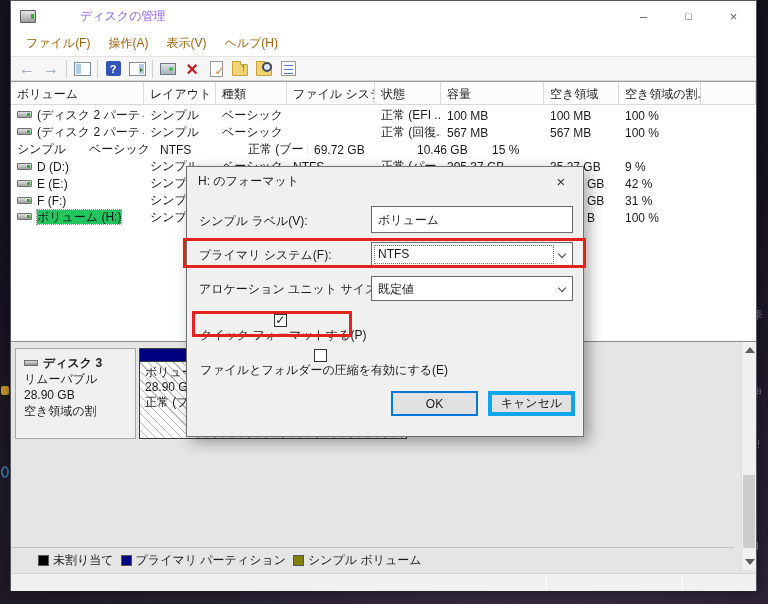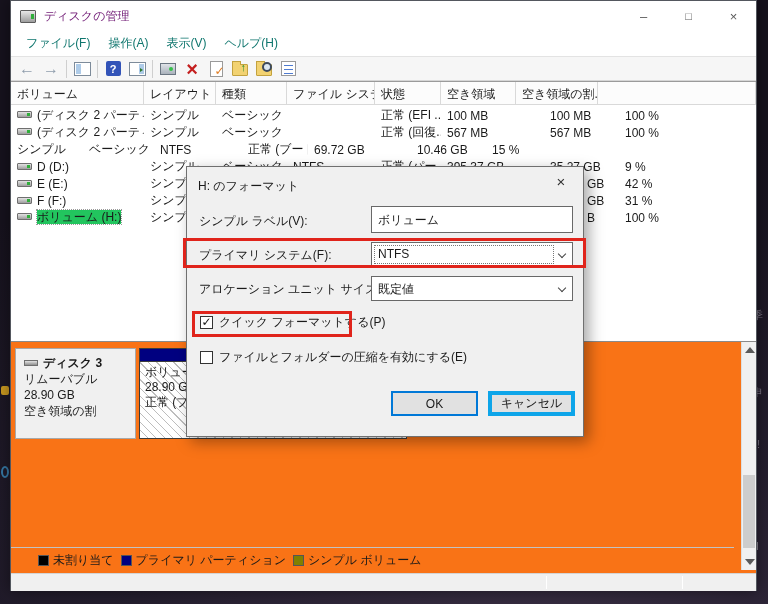--- a/index.html
+++ b/index.html
@@ -19,29 +19,29 @@
 
   
   .window { position:absolute; left:10px; top:0; width:747px; height:591px;
     background:#fff; border:1px solid #53575e; box-shadow:0 0 14px rgba(0,0,0,.45); }
 
   .titlebar { position:absolute; left:0; top:0; width:100%; height:30px; background:#fff;
     display:flex; align-items:center; }
   .app-icon { width:16px; height:13px; margin:0 8px 0 9px; position:relative;
     background:linear-gradient(#e8e8e8,#9d9d9d); border:1px solid #5c5c5c; border-radius:1px; }
   .app-icon::after { content:""; position:absolute; right:1px; top:3px; width:3px; height:5px; background:#2fae3a; }
-  .title-text { color:#701a75; }
+  .title-text { color:#8b5cf6;margin-left:36px; }
   .win-controls { margin-left:auto; display:flex; height:30px; }
   .win-btn { width:45px; height:30px; display:flex; align-items:center; justify-content:center;
     color:#5a5a5a; font-size:13px; }
   .win-btn.max { font-size:11px; }
 
   .menubar { position:absolute; left:0; top:30px; width:100%; height:25px; background:#fff;
     display:flex; align-items:center; padding-left:6px; }
-  .menu-item { padding:4px 9px; color:#0f766e; }
+  .menu-item { padding:4px 9px; color:#a16207; }
 
   .toolbar { position:absolute; left:0; top:55px; width:100%; height:25px;
     background:#f6f6f6; border-top:1px solid #e3e3e3; border-bottom:1px solid #d6d6d6;
     display:flex; align-items:center; padding-left:4px; }
   .tb-btn { width:24px; height:22px; display:flex; align-items:center; justify-content:center; }
   .tb-sep { width:1px; height:18px; background:#cfcfcf; margin:0 3px; }
   .ico { width:18px; height:18px; position:relative; display:flex; align-items:center; justify-content:center; }
   .ico-back::before { content:"←"; color:#8f9dac; font-size:16px; font-weight:bold; }
   .ico-forward::before { content:"→"; color:#8f9dac; font-size:16px; font-weight:bold; }
   .ico-show-console-tree,.ico-show-action-pane { border:1px solid #7d8b9a; background:#fff; width:17px; height:14px; }
@@ -76,21 +76,21 @@
   .cell { padding-left:6px; white-space:nowrap; overflow:hidden; }
   .c0{ width:133px; } .c1{ width:72px; } .c2{ width:71px; } .c3{ width:88px; }
   .c4{ width:66px; } .c5{ width:103px; } .c6{ width:75px; } .c7{ width:82px; } .c8{ flex:1; }
   .cell.frag { padding-left:43px; }
   .vol-ico { display:inline-block; width:15px; height:7px; margin-right:5px; position:relative;
     background:linear-gradient(#e2e2e2,#9f9f9f); border:1px solid #6f6f6f; border-radius:1px; vertical-align:1px; }
   .vol-ico::after { content:""; position:absolute; right:1px; top:1px; width:3px; height:3px; background:#2fae3a; }
   .row.sel .vol-name { background:#22c55e; outline:1px dotted #9a9a9a; }
 
   
-  .lower-pane { position:absolute; left:0; top:340px; width:100%; height:232px; background:#f97316;
+  .lower-pane { position:absolute; left:0; top:340px; width:100%; height:232px; background:#e5e5e5;
     border-top:1px solid #8a8a8a; }
   .disk-card { position:absolute; left:4px; top:6px; width:121px; height:91px;
     background:#f0f0f0; border:1px solid #a8a8a8; padding:6px 0 0 8px; line-height:16px; }
   .disk-card .dname { font-weight:bold; }
   .disk-ico { display:inline-block; width:14px; height:6px; margin-right:5px;
     background:linear-gradient(#e2e2e2,#8f8f8f); border:1px solid #6f6f6f; vertical-align:1px; }
   .partition { position:absolute; left:128px; top:6px; width:268px; height:91px; border:1px solid #3c3c3c; background:#fff; }
   .part-bar { height:13px; border-bottom:1px solid #3c3c3c; }
   .part-body { position:absolute; left:0; top:13px; right:0; bottom:0;
     background:repeating-linear-gradient(45deg, #ffffff 0 5px, #bdbdbd 5px 6px); padding:3px 0 0 5px; line-height:15px; }
@@ -107,33 +107,33 @@
   .legend-item { display:flex; align-items:center; margin-right:7px; }
   .legend-swatch { width:11px; height:11px; margin-right:4px; border:1px solid #555; }
 
   .statusbar { position:absolute; left:0; top:572px; width:100%; height:18px; background:#f0f0f0;
     border-top:1px solid #d4d4d4; }
   .sb-div { position:absolute; top:2px; bottom:2px; width:1px; background:#cfcfcf; border-right:1px solid #fff; }
 
   
   .dialog { position:absolute; left:186px; top:166px; width:398px; height:271px;
     background:#f0f0f0; border:1px solid #707070; box-shadow:5px 5px 14px rgba(0,0,0,.35); }
-  .dlg-title { position:absolute; left:0; top:11px; width:100%; height:28px; display:flex; }
+  .dlg-title { position:absolute; left:0; top:0; width:100%; height:28px; display:flex; align-items:center; }
   .dlg-title-text { padding-left:11px; }
   .dlg-close { position:absolute; right:0; top:0; width:44px; height:28px;
     display:flex; align-items:center; justify-content:center; color:#333; font-size:15px; }
   .dlg-label { position:absolute; left:12px; white-space:nowrap; }
   .dlg-input { position:absolute; left:184px; width:202px; height:27px; background:#fff;
     border:1px solid #686868; padding:5px 6px; white-space:nowrap; }
   .dlg-combo { position:absolute; left:184px; width:202px; height:25px; background:#fff;
     border:1px solid #686868; padding:4px 6px; white-space:nowrap; }
   .dlg-combo.focused::after { content:""; position:absolute; left:2px; top:2px; right:18px; bottom:2px; border:1px dotted #777; }
   .combo-chevron { position:absolute; right:7px; top:8px; width:6px; height:6px;
     border-right:1.4px solid #444; border-bottom:1.4px solid #444; transform:rotate(45deg); }
-  .dlg-check { position:absolute; left:13px; display:flex; align-items:center; }
+  .dlg-check { position:absolute; left:13px; display:flex; align-items:center;flex-direction:column; }
   .checkbox { width:13px; height:13px; background:#fff; border:1px solid #333; margin-right:6px;
     display:flex; align-items:center; justify-content:center; font-size:12px; line-height:11px; }
   .checkbox.checked::before { content:"✓"; color:#111; }
   .dlg-btn { position:absolute; top:224px; width:87px; height:25px; background:#e1e1e1;
     border:4px solid #0ea5e9; display:flex; align-items:center; justify-content:center; }
   .dlg-btn.ok { left:204px; border:2px solid #0078d7; }
   .dlg-btn.cancel { left:301px; }
 
   
   .annot { position:absolute; border:3px solid #e0241b; background:transparent; }
@@ -210,20 +210,21 @@
       </div>
     </div>
 
   <div class="upper-pane">
     <div class="thead">
         <div class="th c0">ボリューム</div>
         <div class="th c1">レイアウト</div>
         <div class="th c2">種類</div>
         <div class="th c3">ファイル システム</div>
         <div class="th c4">状態</div>
+        <div class="th c5">容量</div>
         <div class="th c6">空き領域</div>
         <div class="th c7">空き領域の割...</div>
         <div class="th c8"></div>
       </div>
     <div class="tbody">
         <div class="row">
           <div class="cell c0"><span class="vol-ico"></span><span class="vol-name">(ディスク 2 パーティシ...</span></div>
           <div class="cell c1">シンプル</div>
           <div class="cell c2">ベーシック</div>
           <div class="cell c3"></div>

